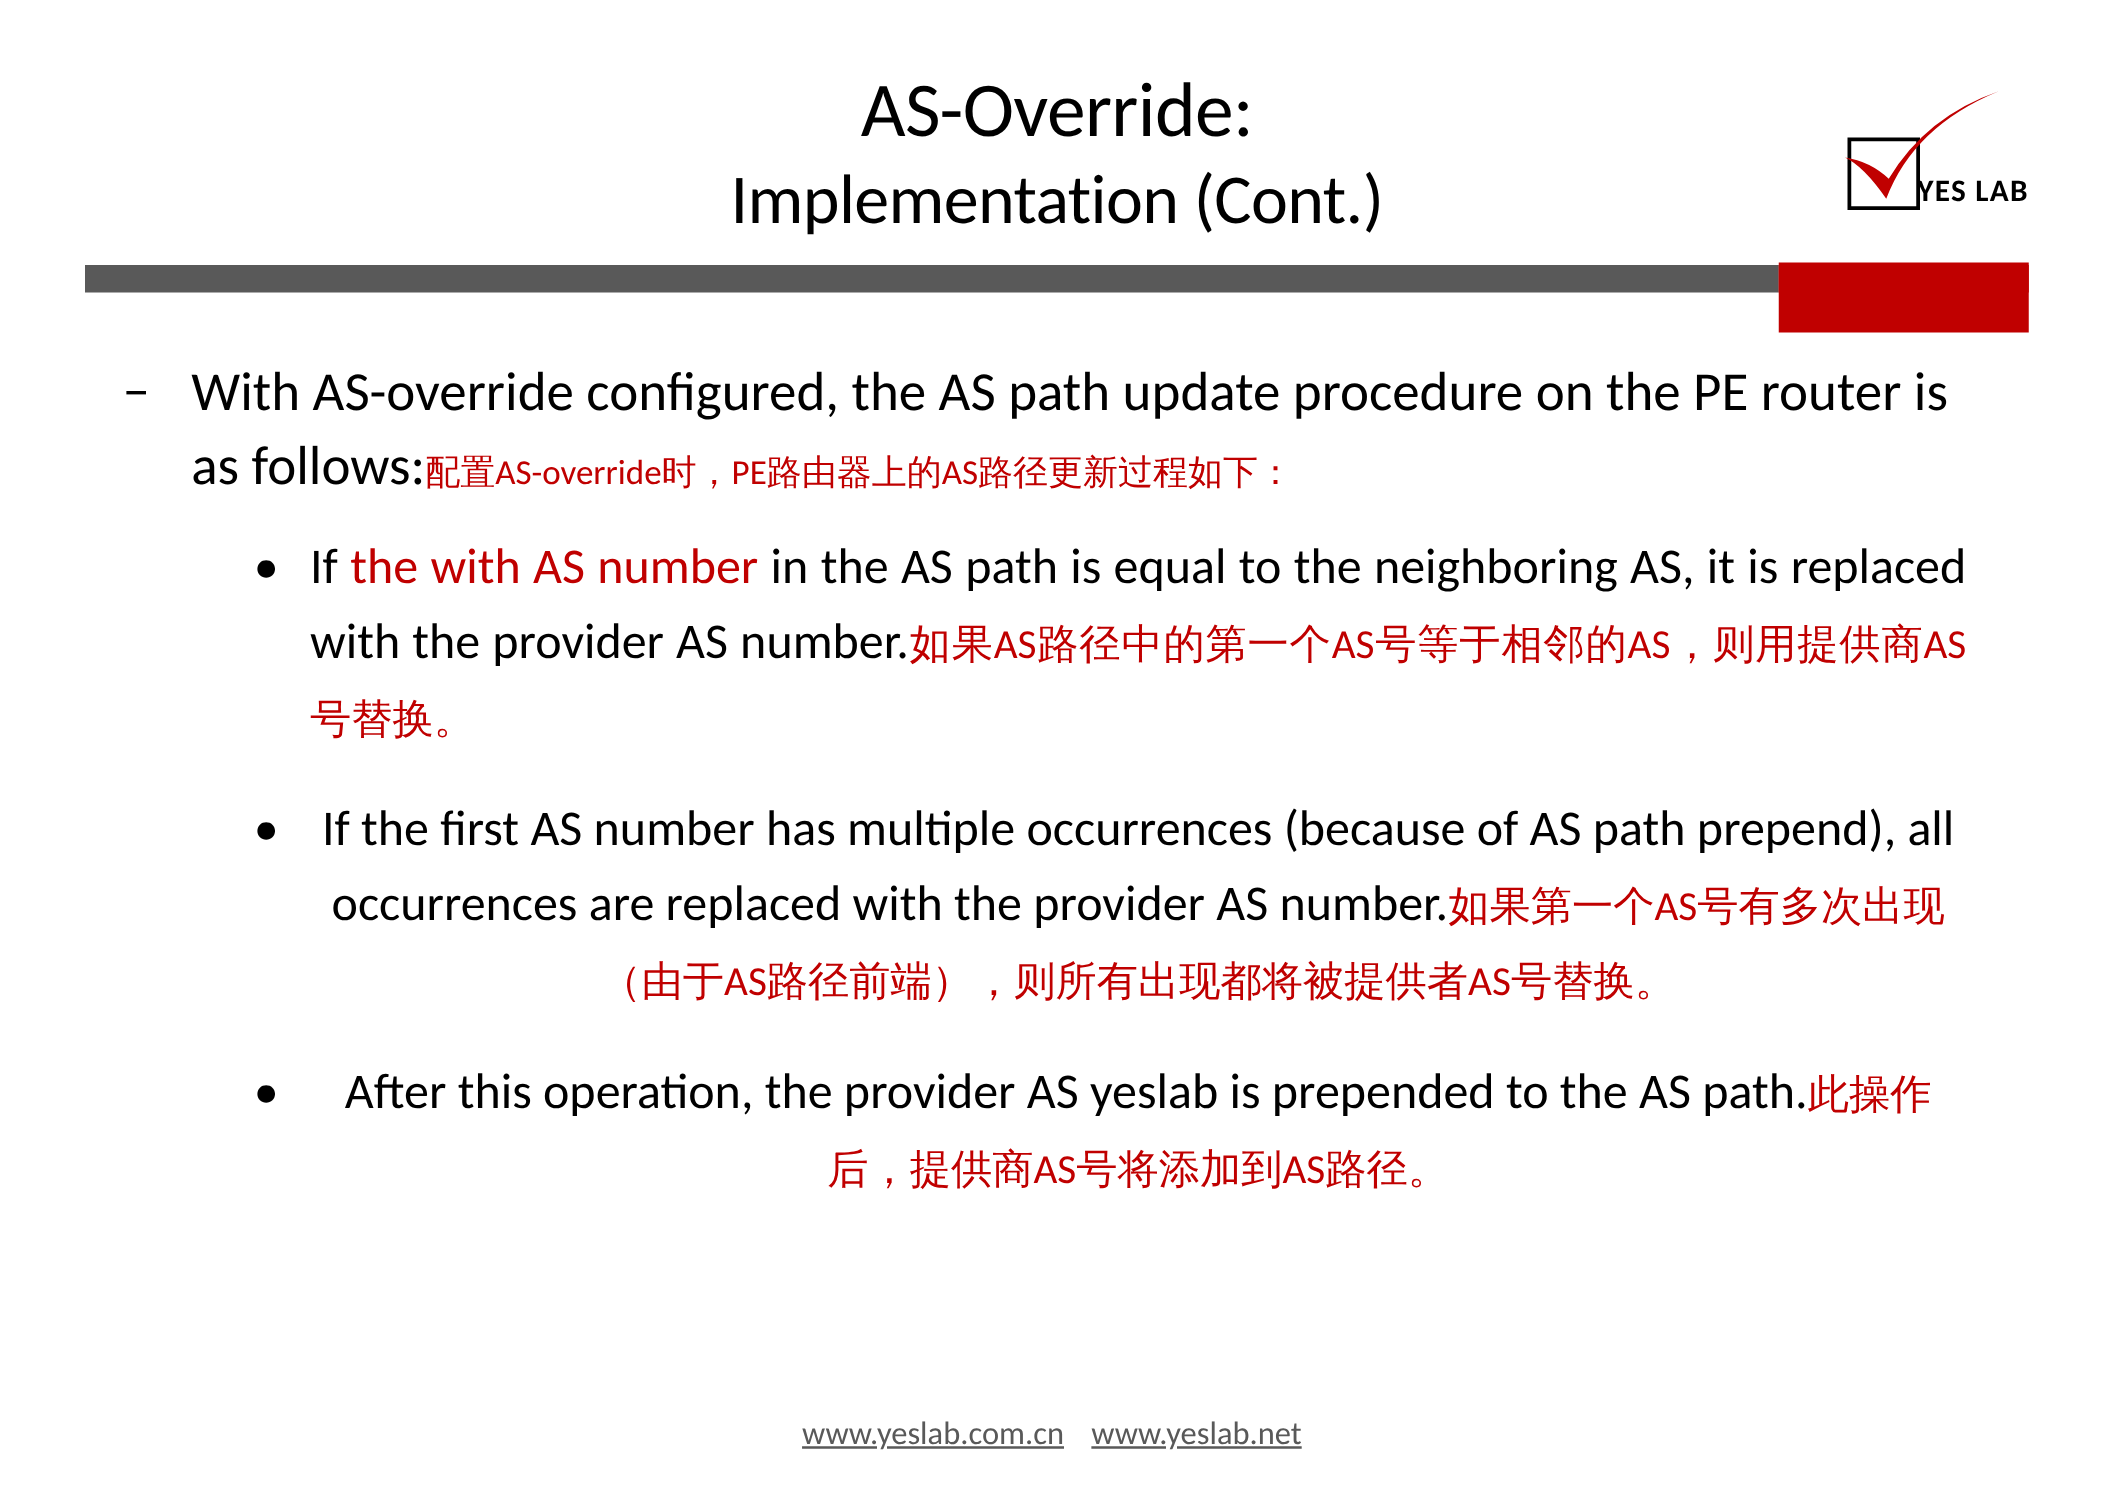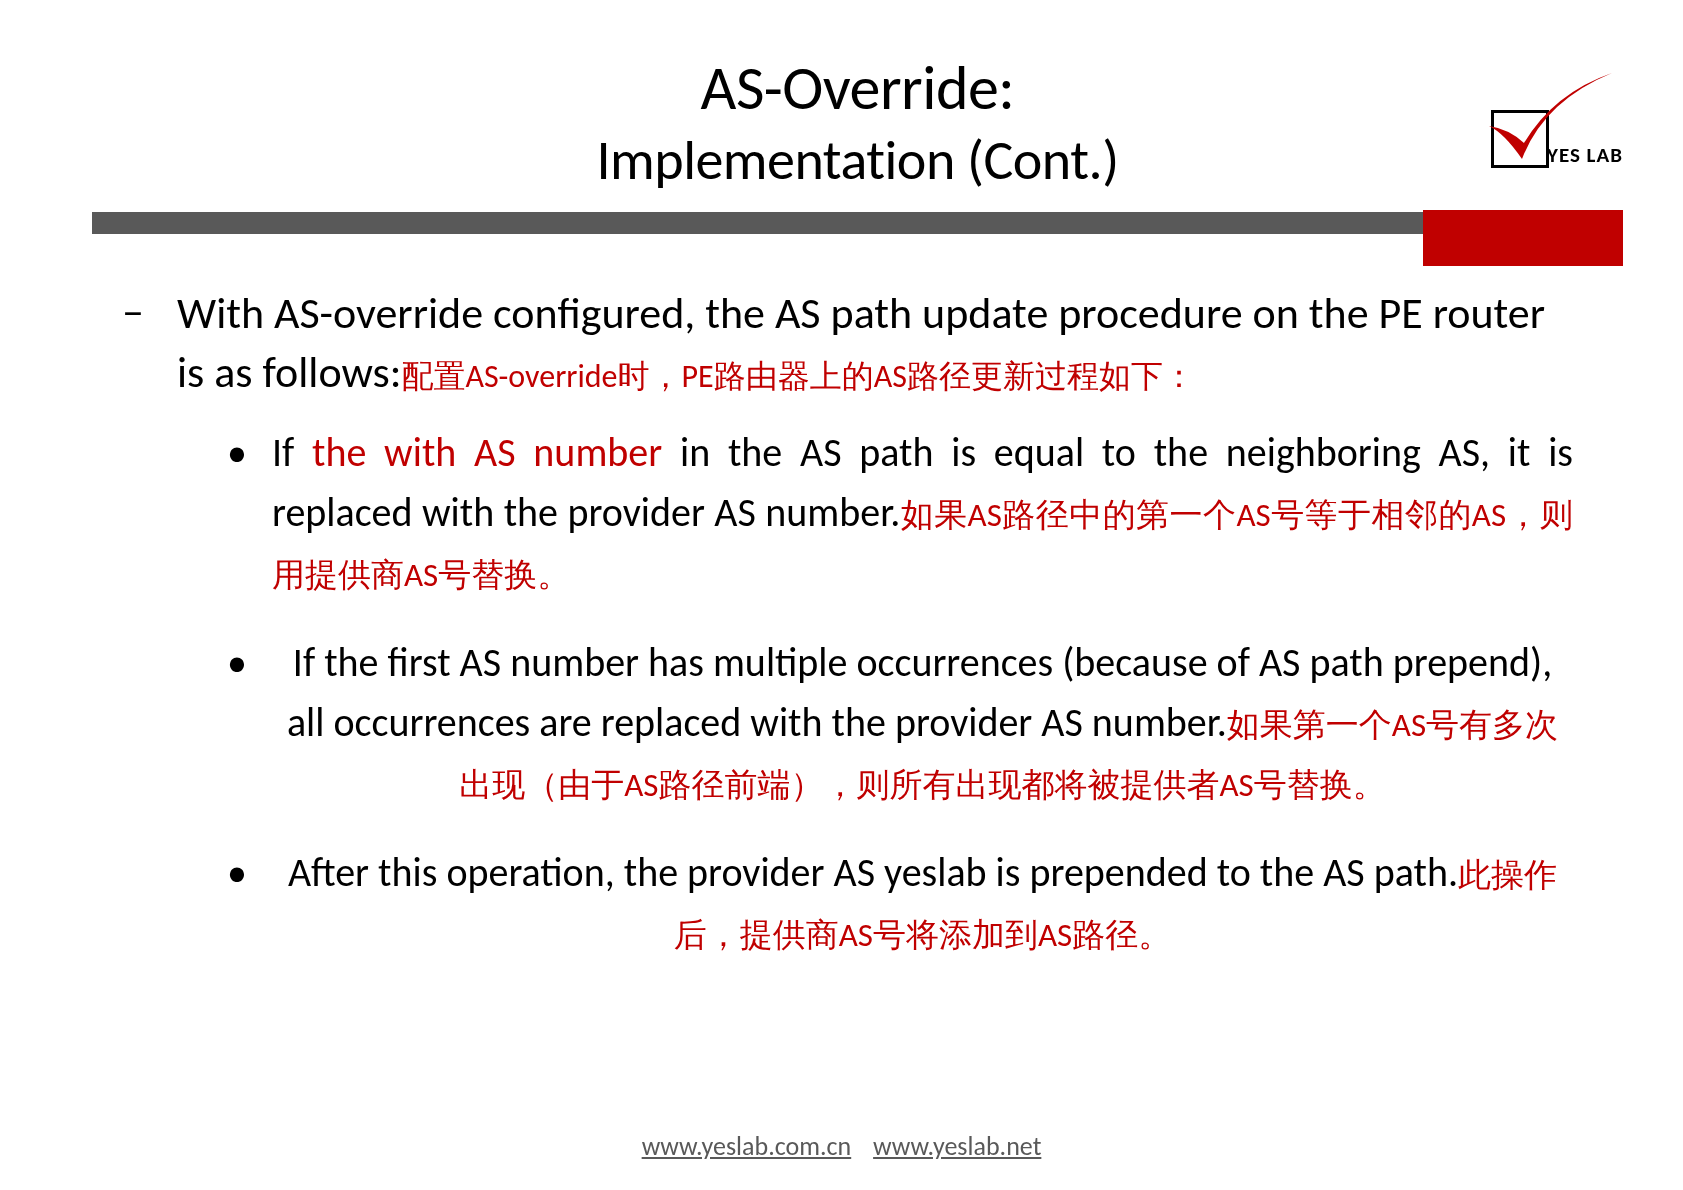--- a/index.html
+++ b/index.html
@@ -4,21 +4,21 @@
   <style>
     * { margin: 0; padding: 0; box-sizing: border-box; }
     body {
       width: 1683px;
       height: 1190px;
       font-family: Calibri, "Segoe UI", Arial, sans-serif;
       background: #fff;
       color: #000;
       position: relative;
     }
-    .slide { padding: 50px 60px 40px 92px; }
+    .slide { padding: 50px 60px 40px 68px; }
     .title-area {
       text-align: center;
       margin-bottom: 18px;
       position: relative;
     }
     .title-line1 {
       font-size: 62px;
       font-weight: 400;
       letter-spacing: -0.5px;
     }
@@ -39,21 +39,21 @@
       display: inline-block;
       vertical-align: bottom;
       position: relative;
     }
     .logo-check {
       position: absolute;
       left: -10px;
       top: -42px;
     }
     .logo-text {
-      font-size: 21px;
+      font-size: 25px;
       font-weight: 700;
       letter-spacing: 1px;
       display: inline-block;
       vertical-align: bottom;
       margin-left: -2px;
     }
     .divider-row { display: flex; width: 100%; height: 22px; margin-bottom: 50px; }
     .divider-gray { background: #595959; flex: 1; }
     .divider-red  { background: #c00000; width: 200px; }
     .divider-red-tall {
@@ -61,21 +61,21 @@
       right: 60px;
       top: 210px;
       width: 200px;
       height: 56px;
       background: #c00000;
     }
     .content { padding: 0 50px 0 30px; }
     .level1 { display: flex; margin-bottom: 20px; }
     .dash { font-size: 44px; width: 55px; flex-shrink: 0; }
     .level1-text { font-size: 44px; line-height: 1.35; }
-    .red-inline { color: #c00000; font-size: 32px; text-align: right; }
+    .red-inline { color: #c00000; font-size: 28px; text-align: right; }
     .bullets { margin-left: 105px; }
     .bullet-item { display: flex; margin-bottom: 30px; }
     .dot { font-size: 40px; width: 45px; flex-shrink: 0; line-height: 1.5; }
     .bullet-text { font-size: 40px; line-height: 1.5; text-align: center; }
     .bullet-text.justify { text-align: justify; text-justify: inter-word; }
     .red-small { color: #c00000; font-size: 33px; }
     .highlight-red { color: #c00000; }
     .footer {
       position: absolute;
       bottom: 28px;

